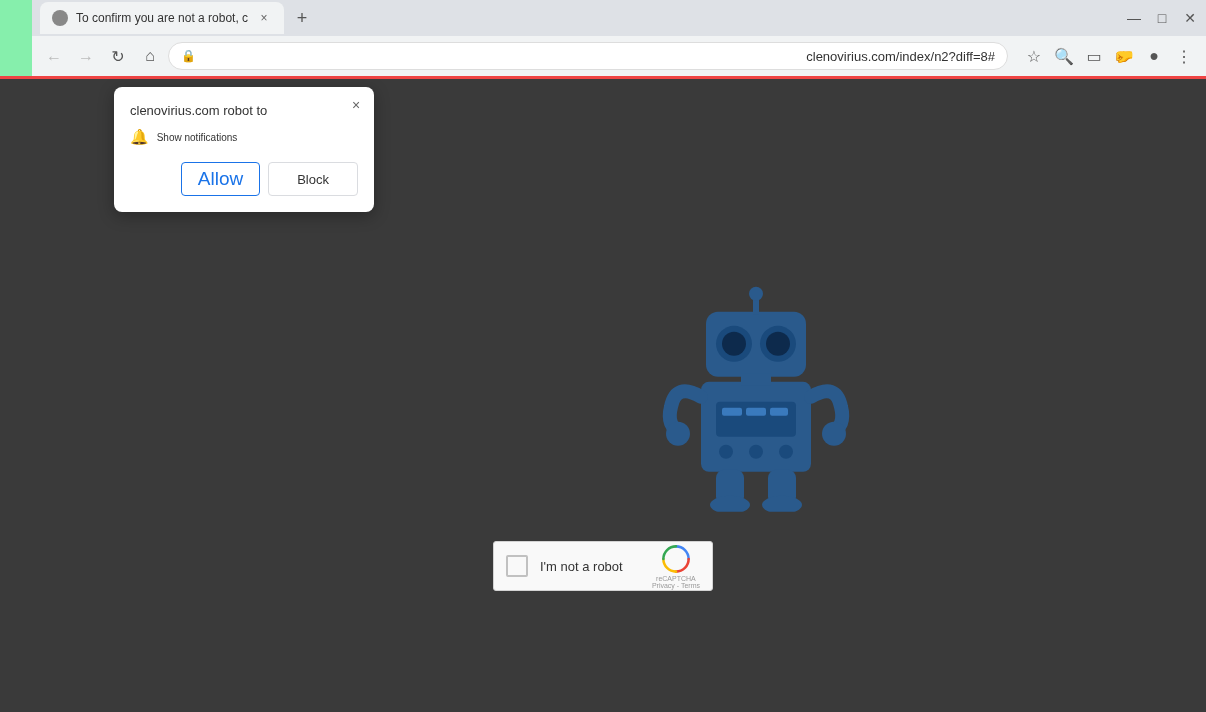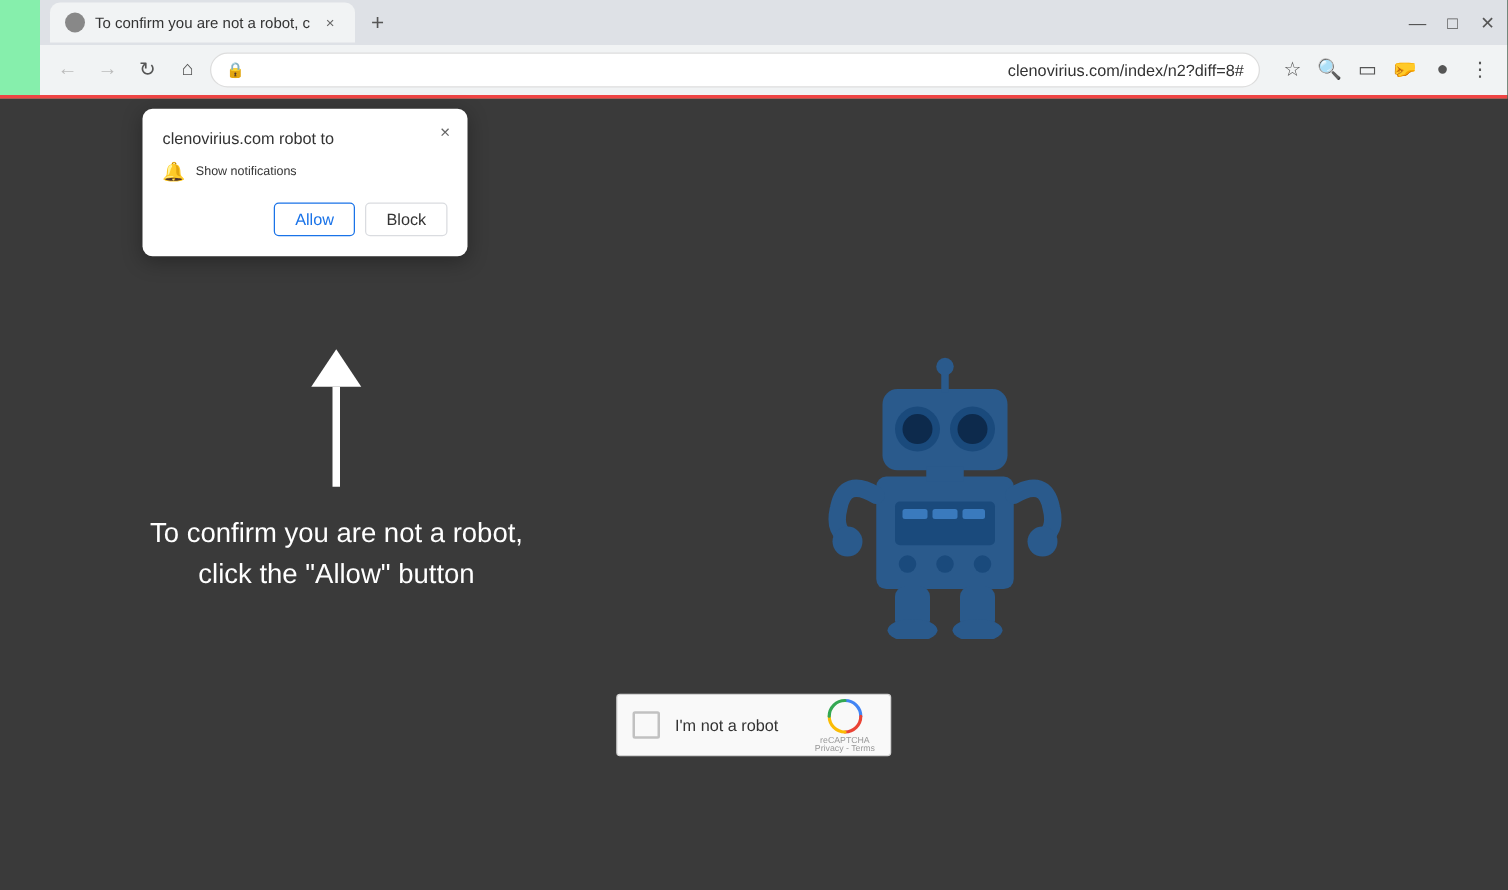--- a/index.html
+++ b/index.html
@@ -188,25 +188,25 @@
       display: flex;
       gap: 8px;
       justify-content: flex-end;
     }
     .btn-allow {
       padding: 5px 16px;
       border: 1px solid #1a73e8;
       background: white;
       color: #1a73e8;
       border-radius: 4px;
-      font-size: 13px;
+      font-size: 19px;
       cursor: pointer;
     }
     .btn-block {
-      padding: 5px 16px;
+      padding: 5px 28px;
       border: 1px solid #dadce0;
       background: white;
       color: #333;
       border-radius: 4px;
       font-size: 13px;
       cursor: pointer;
     }
 
     .left-section {
       position: absolute;
@@ -249,21 +249,21 @@
     .robot-section {
       position: absolute;
       right: 340px;
       top: 50%;
       transform: translateY(-55%);
     }
 
     
     .recaptcha-widget {
       position: absolute;
-      bottom: 110px;
+      bottom: 124px;
       left: 50%;
       transform: translateX(-50%);
       background: #f9f9f9;
       border: 1px solid #d3d3d3;
       border-radius: 3px;
       width: 220px;
       height: 50px;
       display: flex;
       align-items: center;
       padding: 0 12px;
@@ -345,30 +345,20 @@
     <div class="popup-permission">
       <span class="bell-icon">🔔</span>
       <span class="permission-text">Show notifications</span>
     </div>
     <div class="popup-buttons">
       <button class="btn-allow">Allow</button>
       <button class="btn-block">Block</button>
     </div>
   </div>
 
-  <div class="left-section">
-    <div class="arrow-up">
-      <div class="arrow-head"></div>
-      <div class="arrow-shaft"></div>
-    </div>
-    <div class="confirm-text">
-      <div>To confirm you are not a robot,</div>
-      <div>click the "Allow" button</div>
-    </div>
-  </div>
 
   <div class="robot-section">
     <svg width="220" height="260" viewBox="0 0 220 260">
 
       <rect x="55" y="130" width="110" height="90" rx="8" fill="#2a5a8c"></rect>
 
       <rect x="70" y="150" width="80" height="35" rx="4" fill="#1a4a7c"></rect>
       <rect x="76" y="156" width="20" height="8" rx="2" fill="#3a7abd"></rect>
       <rect x="100" y="156" width="20" height="8" rx="2" fill="#3a7abd"></rect>
       <rect x="124" y="156" width="18" height="8" rx="2" fill="#3a7abd"></rect>

